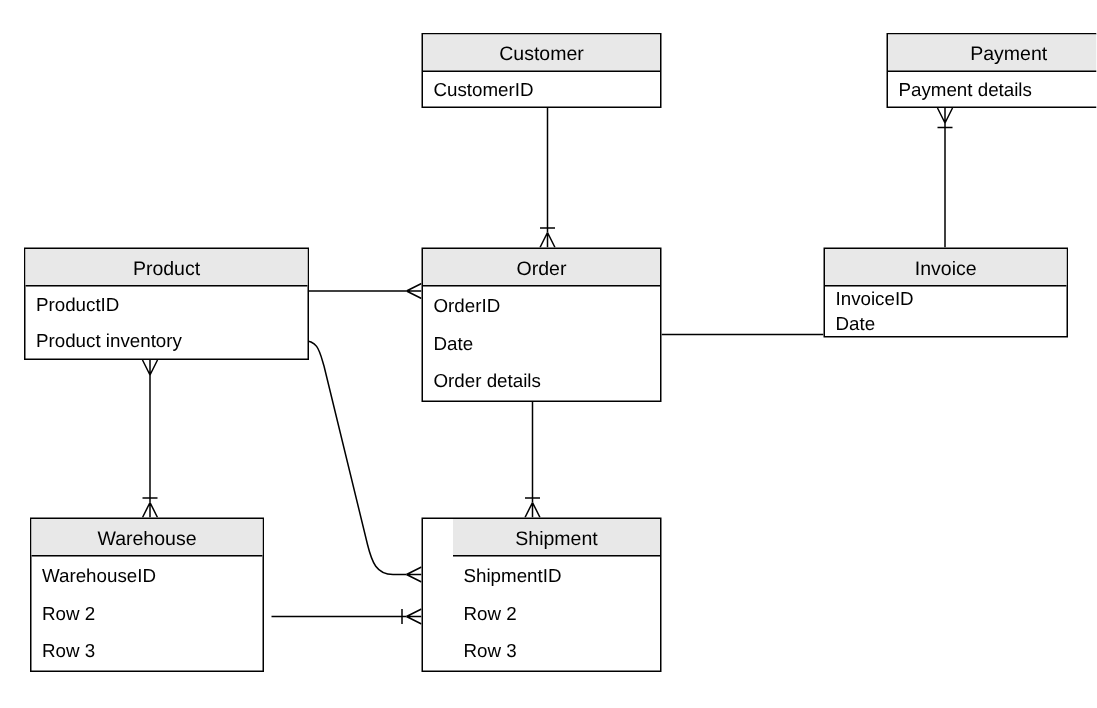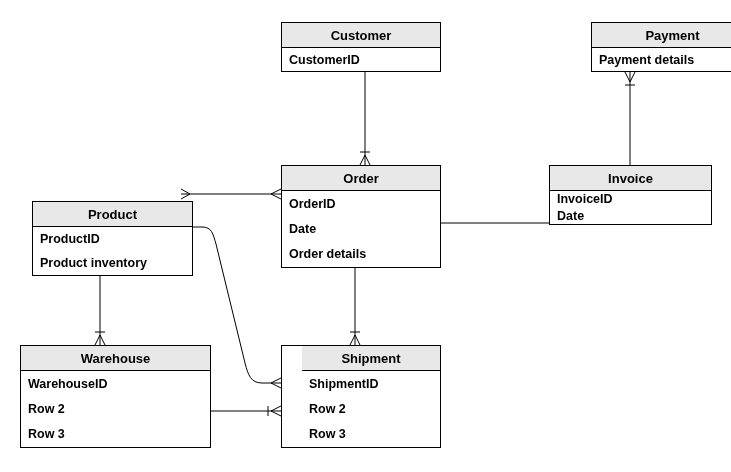--- a/index.html
+++ b/index.html
@@ -11,43 +11,43 @@
     overflow:hidden;
   }
   .connector-layer {
     position:absolute; left:0; top:0; width:731px; height:472px;
   }
   .entity {
     position:absolute;
     box-sizing:border-box;
     border:1px solid #000000;
     background:#ffffff;
-    display:flex; flex-direction:column;font-weight:bold;
+    display:flex; flex-direction:column;
   }
   .entity-header {
     flex:0 0 25px;
     box-sizing:border-box;
     background:#e8e8e8;
     border-bottom:1px solid #000000;
     display:flex; align-items:center; justify-content:center;
     font-size:13px; color:#000000;
   }
   .entity-row {
     flex:1 1 auto;
     display:flex; align-items:center;
     padding-left:7px;
     font-size:12.5px; color:#000000;
     white-space:nowrap;
   }
   #e-customer  { left:281px; top:22px;  width:160px; height:50px; }
   #e-payment   { left:549px; top:22px;  width:163px; height:50px;margin-left:42px; }
-  #e-product   { left:32px;  top:165px; width:161px; height:75px;margin-top:36px; }
+  #e-product   { left:16px;  top:165px; width:190px; height:75px; }
   #e-order     { left:281px; top:165px; width:160px; height:103px; }
   #e-invoice   { left:549px; top:165px; width:163px; height:60px; }
-  #e-warehouse { left:20px;  top:345px; width:191px; height:103px; }
+  #e-warehouse { left:20px;  top:345px; width:156px; height:103px; }
   #e-shipment  { left:281px; top:345px; width:160px; height:103px;padding-left:20px; }
   svg path { stroke:#000000; stroke-width:1; fill:none; }
 </style>
 </head>
 <body>
 
 <div class="canvas">
 
   <svg class="connector-layer" width="731" height="472" viewBox="0 0 731 472" xmlns="http://www.w3.org/2000/svg">
 

